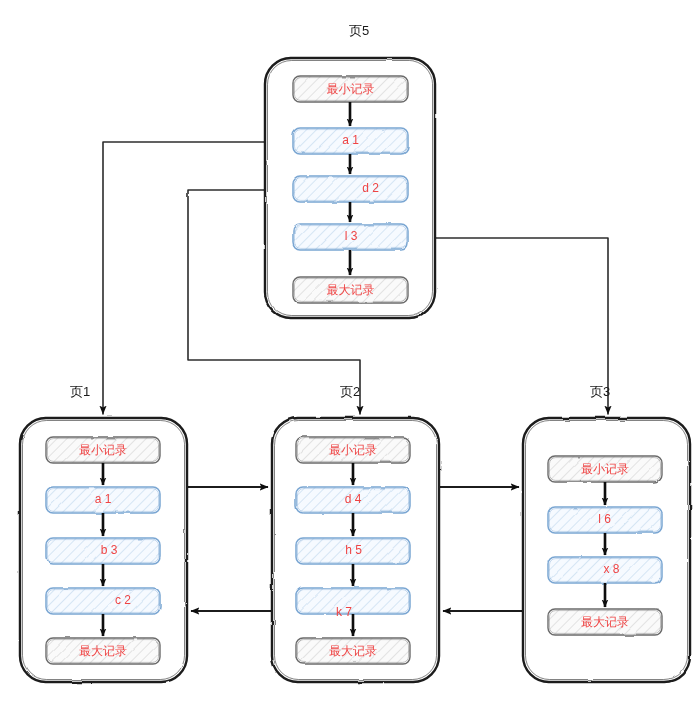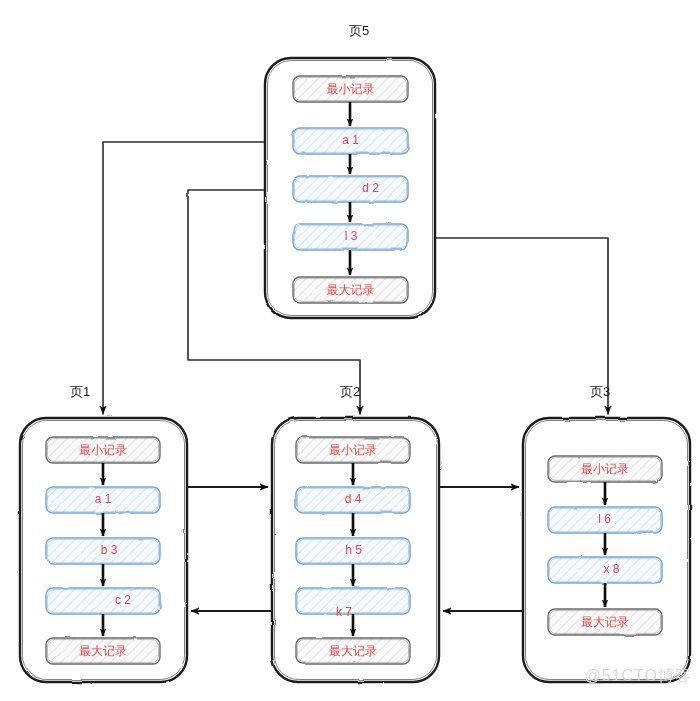--- a/index.html
+++ b/index.html
@@ -220,14 +220,13 @@
       <div class="cell-label" style="left: 296px; top: 492px; width: 114px;">d 4</div>
       <div class="cell-label" style="left: 296px; top: 543px; width: 115px;">h 5</div>
       <div class="cell-label" style="left: 296px; top: 593px; width: 96px; margin-top: 12px;">k 7</div>
       <div class="cell-label" style="left: 296px; top: 643px; width: 114px;">最大记录</div>
       <div class="cell-label" style="left: 548px; top: 461px; width: 114px;">最小记录</div>
       <div class="cell-label" style="left: 548px; top: 512px; width: 113px;">l 6</div>
       <div class="cell-label" style="left: 548px; top: 562px; width: 127px;">x 8</div>
       <div class="cell-label" style="left: 548px; top: 614px; width: 114px;">最大记录</div>
     </div>
 
-  <div class="watermark">@51CTO博客</div>
 </div>
 
 </body></html>

